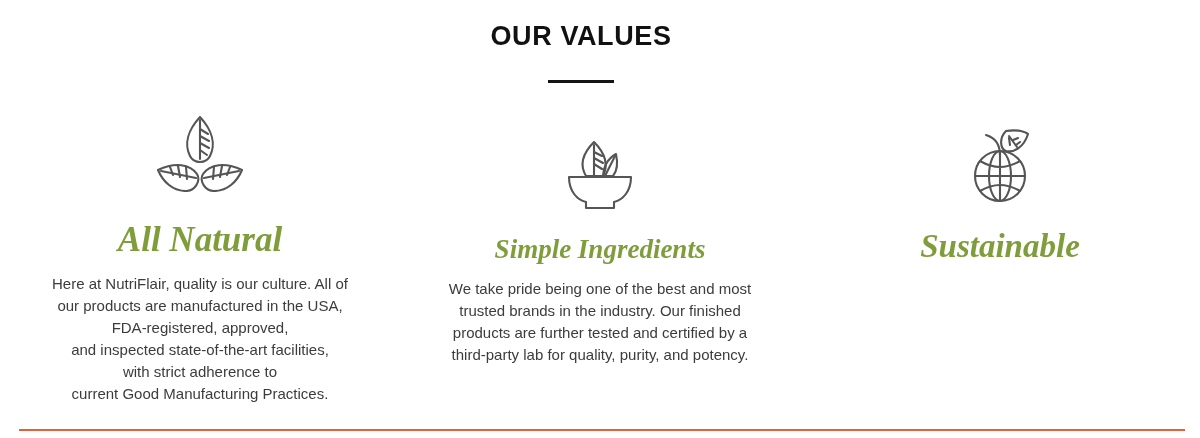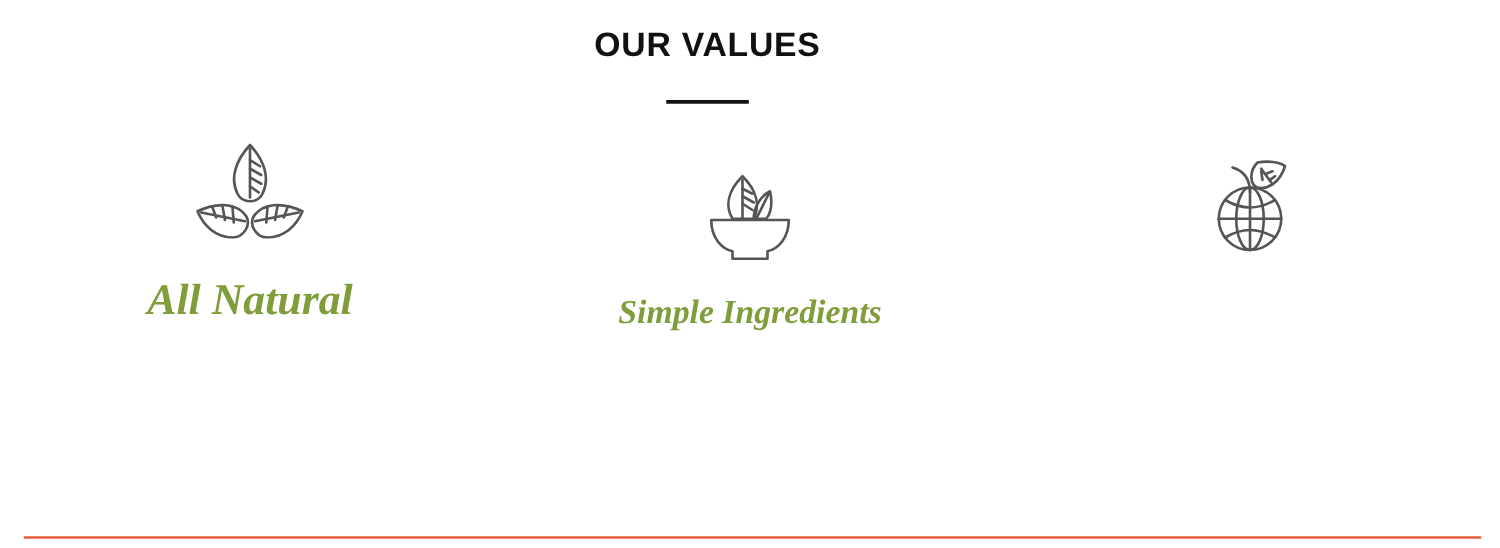--- a/index.html
+++ b/index.html
@@ -13,21 +13,21 @@
     position: relative;
     overflow: hidden;
     font-family: "Liberation Sans", sans-serif;
     -webkit-font-smoothing: antialiased;
   }
 
   
   .section-head {
     position: absolute;
     top: 0;
-    left: 0;
+    left: 15px;
     width: 1132px;
     text-align: center;
   }
   .section-title {
     margin: 0;
     padding-top: 22px;
     font-family: "Liberation Sans", sans-serif;
     font-size: 27px;
     font-weight: bold;
     letter-spacing: 0.6px;
@@ -133,20 +133,26 @@
 
           <path d="M92 58 C87 70 77 79 64 79 C55 79 49 69 53 62 C60 52 75 50 92 58 Z"></path>
           <path d="M89 59 L54 66"></path>
           <path d="M80 55 L77 63"></path>
           <path d="M72 54 L70 65"></path>
           <path d="M64 55 L63 67"></path>
         </svg>
       </span>
     </div>
     <h3 class="value-heading heading-1">All Natural</h3>
+    <p class="value-text text-1">Here at NutriFlair, quality is our culture. All of
+our products are manufactured in the USA,
+FDA-registered, approved,
+and inspected state-of-the-art facilities,
+with strict adherence to
+current Good Manufacturing Practices.</p>
   </div>
 
   <div class="value-col col-2">
     <div class="icon-wrap icon-wrap-2">
       <span>
         <svg width="76" height="72" viewBox="0 0 76 72" fill="none" stroke="#555555" stroke-width="2.1" stroke-linecap="round" stroke-linejoin="round">
 
           <path d="M32 4 C44 16 46 28 41 38 L24 38 C18 28 20 16 32 4 Z"></path>
           <path d="M32 7 L32 38"></path>
           <path d="M32 14 L40 18"></path>
@@ -154,20 +160,24 @@
           <path d="M32 26 L40 31"></path>
 
           <path d="M54 16 C56 25 55 33 51 38 L41 38 C41 30 45 21 54 16 Z"></path>
           <path d="M53 18 L43 38"></path>
 
           <path d="M7 39 L69 39 C69 53 61 62 52 64 L52 70 L24 70 L24 64 C15 62 7 53 7 39 Z"></path>
         </svg>
       </span>
     </div>
     <h3 class="value-heading heading-2">Simple Ingredients</h3>
+    <p class="value-text text-2">We take pride being one of the best and most
+trusted brands in the industry. Our finished
+products are further tested and certified by a
+third-party lab for quality, purity, and potency.</p>
   </div>
 
   <div class="value-col col-3">
     <div class="icon-wrap icon-wrap-3">
       <span>
         <svg width="76" height="78" viewBox="0 0 76 78" fill="none" stroke="#555555" stroke-width="2.1" stroke-linecap="round" stroke-linejoin="round">
 
           <path d="M24 9 C34 12 38 20 38 29"></path>
 
           <path d="M44 5 C56 3 64 6 66 8 C62 21 52 27 44 25 C38 23 37 12 44 5 Z"></path>
@@ -178,17 +188,18 @@
 
           <circle cx="38" cy="50" r="25"></circle>
           <ellipse cx="38" cy="50" rx="11" ry="25"></ellipse>
           <path d="M38 25 L38 75"></path>
           <path d="M13 50 L63 50"></path>
           <path d="M18 35 C25 39 31 41 38 41 C45 41 51 39 58 35"></path>
           <path d="M18 65 C25 61 31 59 38 59 C45 59 51 61 58 65"></path>
         </svg>
       </span>
     </div>
+    <h3 class="value-heading heading-3">Sustainable</h3>
   </div>
 
 </div>
 
 <div class="bottom-rule"></div>
 
 </body></html>

